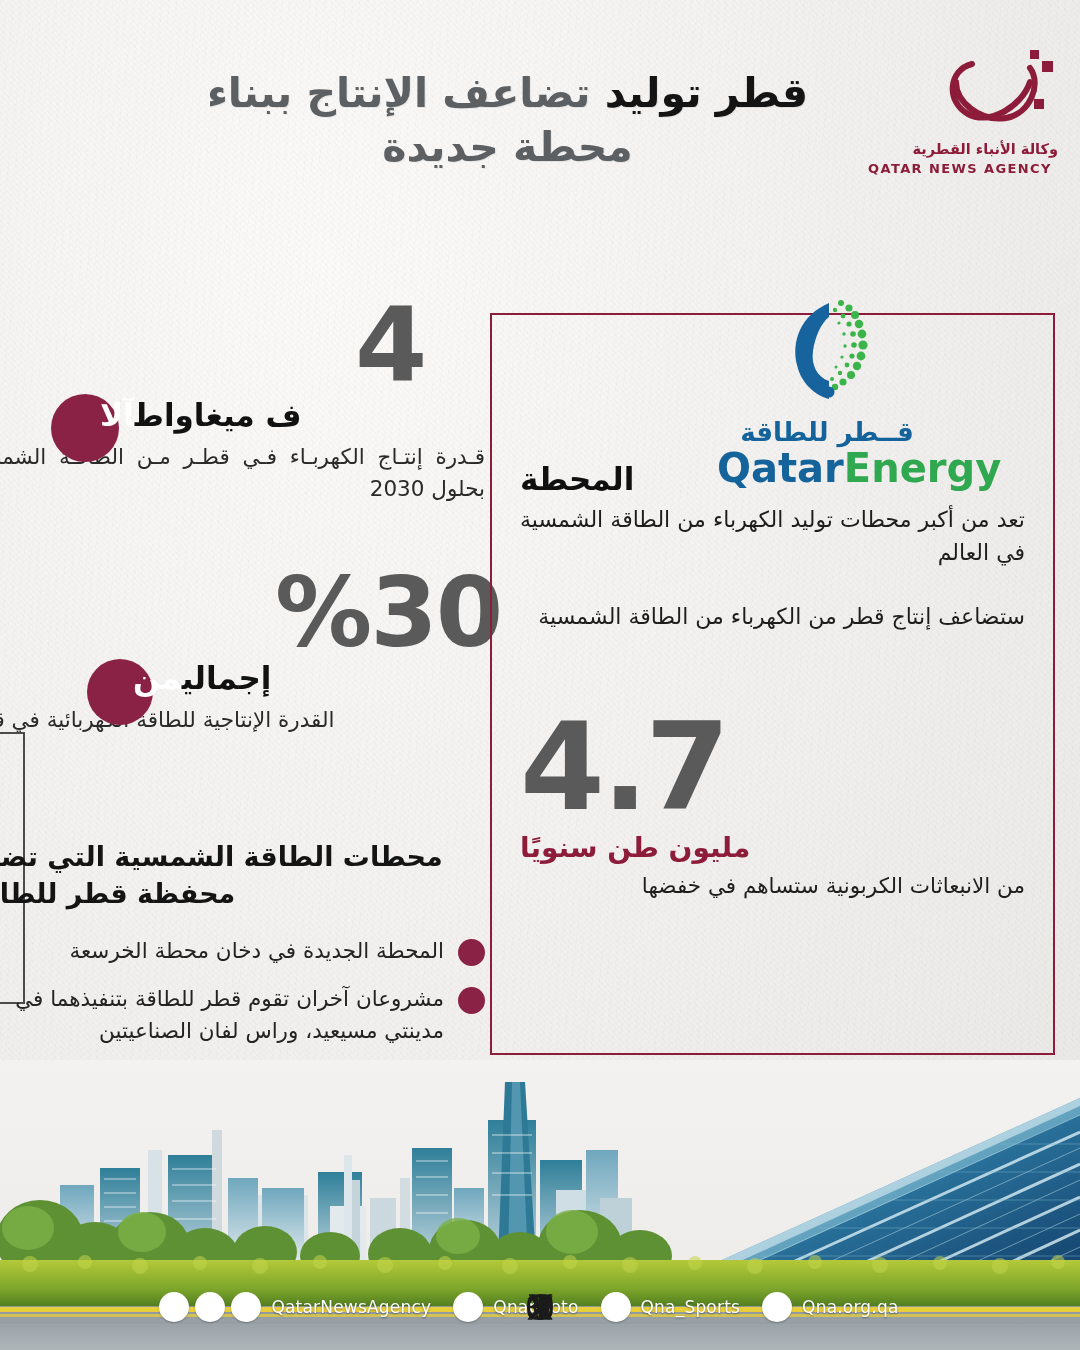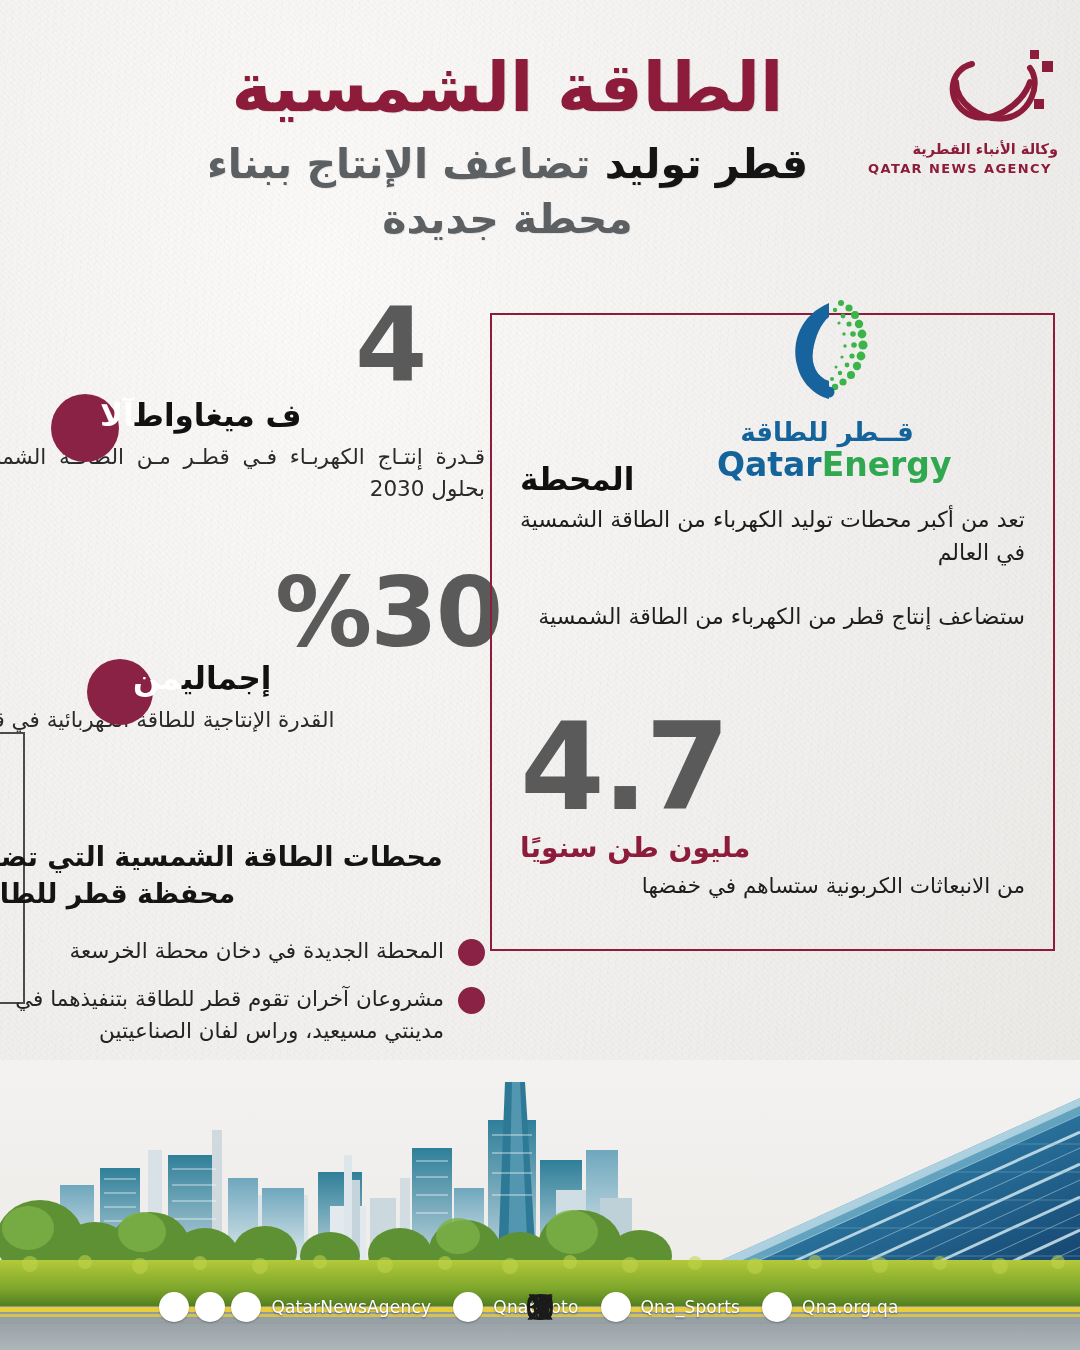--- a/index.html
+++ b/index.html
@@ -109,34 +109,34 @@
   }
   .dot{
     width:27px; height:27px; border-radius:50%;
     background:#8a2246; flex:0 0 27px; margin-top:4px;
   }
   .bullet-txt{
     font-size:21.5px; color:#232323; line-height:1.5; text-align:right; flex:1;
   }
 
   
-  .right-col{ position:absolute; top:313px; right:25px; width:565px; height:638px; }
+  .right-col{ position:absolute; top:313px; right:25px; width:565px; height:742px; }
   .maroon-frame{
     position:absolute; inset:0;
     border:2px solid #8c1c3a;
     border-left:2px solid #8c1c3a;
     border-right:2px solid #8c1c3a;
   }
 
   .qe-logo{
     position:absolute; top:-20px; right:118px; width:220px; text-align:center;
   }
   .qe-ar{ color:#2fa84f; font-weight:bold; font-size:26px; margin-top:2px; letter-spacing:1px;}
   .qe-ar .b{ color:#14639b; }
-  .qe-en{ direction:ltr; font-size:33px; font-weight:bold; margin-top:-2px;text-align:center;}
+  .qe-en{ direction:ltr; font-size:40px; font-weight:bold; margin-top:-2px;text-align:center;}
   .qe-en .q{ color:#14639b; }
   .qe-en .e{ color:#2fa84f; }
 
   .rc-inner{ position:absolute; top:148px; left:30px; right:30px; text-align:left; }
   .rc-head{ font-size:31px; font-weight:bold; color:#101010; margin-bottom:6px; }
   .rc-p{ font-size:22px; color:#1d1d1d; line-height:1.52; text-align:justify; direction:rtl;}
   .rc-p.sp{ margin-top:30px; }
 
   .rc-num-wrap{ position:absolute; top:400px; left:30px; right:30px; text-align:left; }
   .rc-num{
@@ -187,21 +187,20 @@
           <rect x="92" y="6" width="9" height="9" fill="#8c1c3a"></rect>
           <rect x="104" y="17" width="11" height="11" fill="#8c1c3a"></rect>
           <rect x="96" y="55" width="10" height="10" fill="#8c1c3a"></rect>
         </svg>
       </span>
       <div class="qna-ar">وكالة الأنباء القطرية</div>
       <div class="qna-en">QATAR NEWS AGENCY</div>
     </div>
 
     <div class="title-block">
-      <div class="main-title">الطاقة الشمسية</div>
       <div class="sub-title">
         <span class="blk">قطر توليد</span><span> تضاعف الإنتاج ببناء</span><br>
         <span>محطة جديدة</span>
       </div>
     </div>
   </div>
 
   <div class="left-col">
 
     <div class="grey-bracket"></div>

